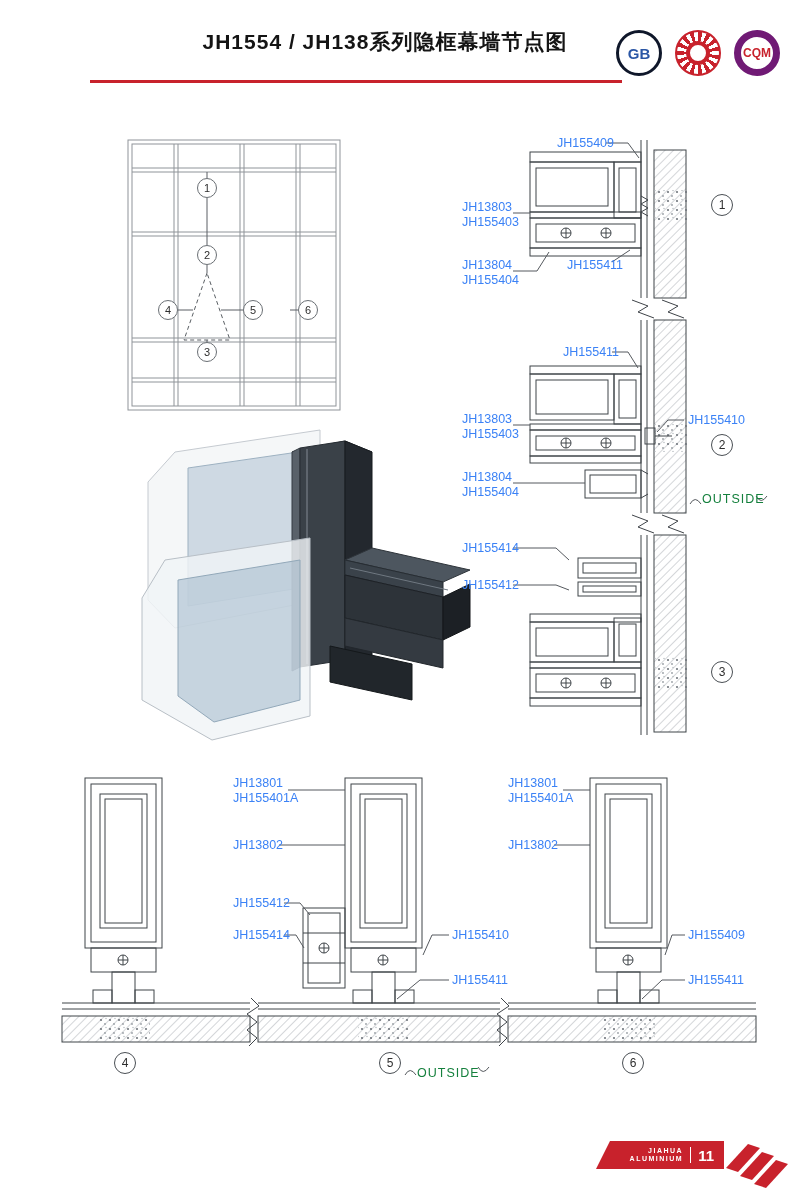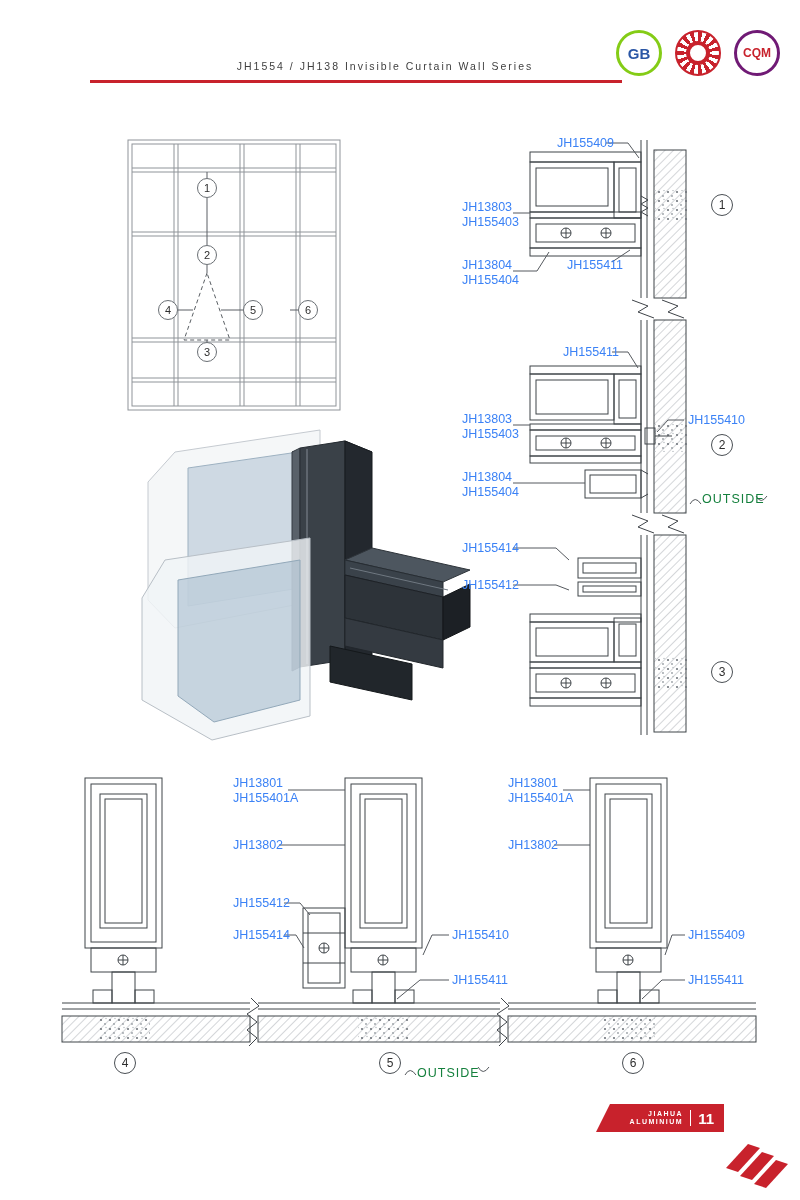--- a/index.html
+++ b/index.html
@@ -5,43 +5,43 @@
   *{margin:0;padding:0;box-sizing:border-box}
   html,body{background:#eaeaea}
   body{font-family:"Liberation Sans",sans-serif}
   .page{position:relative;width:800px;height:1200px;background:#ffffff;overflow:hidden}
   .art{position:absolute;left:0;top:0}
   .page-title{position:absolute;left:0;right:30px;top:28px;text-align:center;font-size:21px;font-weight:bold;color:#141414;letter-spacing:1px}
   .page-subtitle{position:absolute;left:0;right:30px;top:60px;text-align:center;font-size:10.5px;color:#3f3f3f;letter-spacing:2px}
   .red-rule{position:absolute;left:90px;top:80px;width:532px;height:3px;background:#c8222c}
   .logos{position:absolute;right:20px;top:30px;display:flex;gap:13px;align-items:center}
   .logo{width:46px;height:46px;border-radius:50%;display:flex;align-items:center;justify-content:center;font-weight:bold;background:#fff}
-  .logo-gb{border:3px solid #84cc16;color:#2a56a5;font-size:15px}
+  .logo-gb{border:3px solid #0f172a;color:#2a56a5;font-size:15px}
   .logo-emblem{border:2px solid #c8222c;background:#c8222c;background:repeating-conic-gradient(#c8222c 0 12deg,#ffffff 12deg 24deg);position:relative}
   .logo-emblem::after{content:"";width:16px;height:16px;border-radius:50%;background:#fff;border:4px solid #c8222c;position:absolute;left:50%;top:50%;transform:translate(-50%,-50%)}
-  .logo-cqm{border:3px solid #701a75;color:#c8222c;font-size:12px}
+  .logo-cqm{border:7px solid #701a75;color:#c8222c;font-size:12px}
   .lbl{position:absolute;font-size:12.5px;color:#3b82f6;line-height:15px;white-space:nowrap}
   .callout{position:absolute;width:22px;height:22px;border:1.2px solid #4a4f54;border-radius:50%;background:#fff;display:flex;align-items:center;justify-content:center;font-size:12px;color:#2e2e2e;z-index:3}
   .callout.small{width:20px;height:20px;font-size:11px;border-color:#6a6f74}
   .outside{position:absolute;font-size:12.5px;color:#15803d;letter-spacing:1px;white-space:nowrap}
-  .ribbon{position:absolute;left:596px;top:1104px;width:128px;height:28px;background:#c8222c;
+  .ribbon{position:absolute;left:596px;top:1141px;width:128px;height:28px;background:#c8222c;
           clip-path:polygon(14px 0,100% 0,100% 100%,0 100%);
           display:flex;align-items:center;justify-content:flex-end;gap:7px;padding-right:10px;z-index:2}
   .brand{text-align:right;color:#fff}
   .brand div{font-size:7px;line-height:8px;letter-spacing:1.5px;font-weight:bold}
   .ribbon .divider{width:1px;height:16px;background:#ffffff}
   .ribbon .pagenum{font-size:15px;font-weight:bold;color:#fff;line-height:15px}
   .brand-logo{position:absolute;left:724px;top:1132px;z-index:2}
 </style>
 </head>
 <body>
 
 <div class="page">
 
-  <div class="page-subtitle">JH1554 / JH138  Invisible  Curtain  Wall  Series</div>
+  <div class="page-title">JH1554 / JH138系列隐框幕墙节点图</div>
   <div class="red-rule"></div>
   <div class="logos">
     <div class="logo logo-gb">
         <span>GB</span>
       </div>
     <div class="logo logo-emblem"></div>
     <div class="logo logo-cqm">
         <span>CQM</span>
       </div>
   </div>

